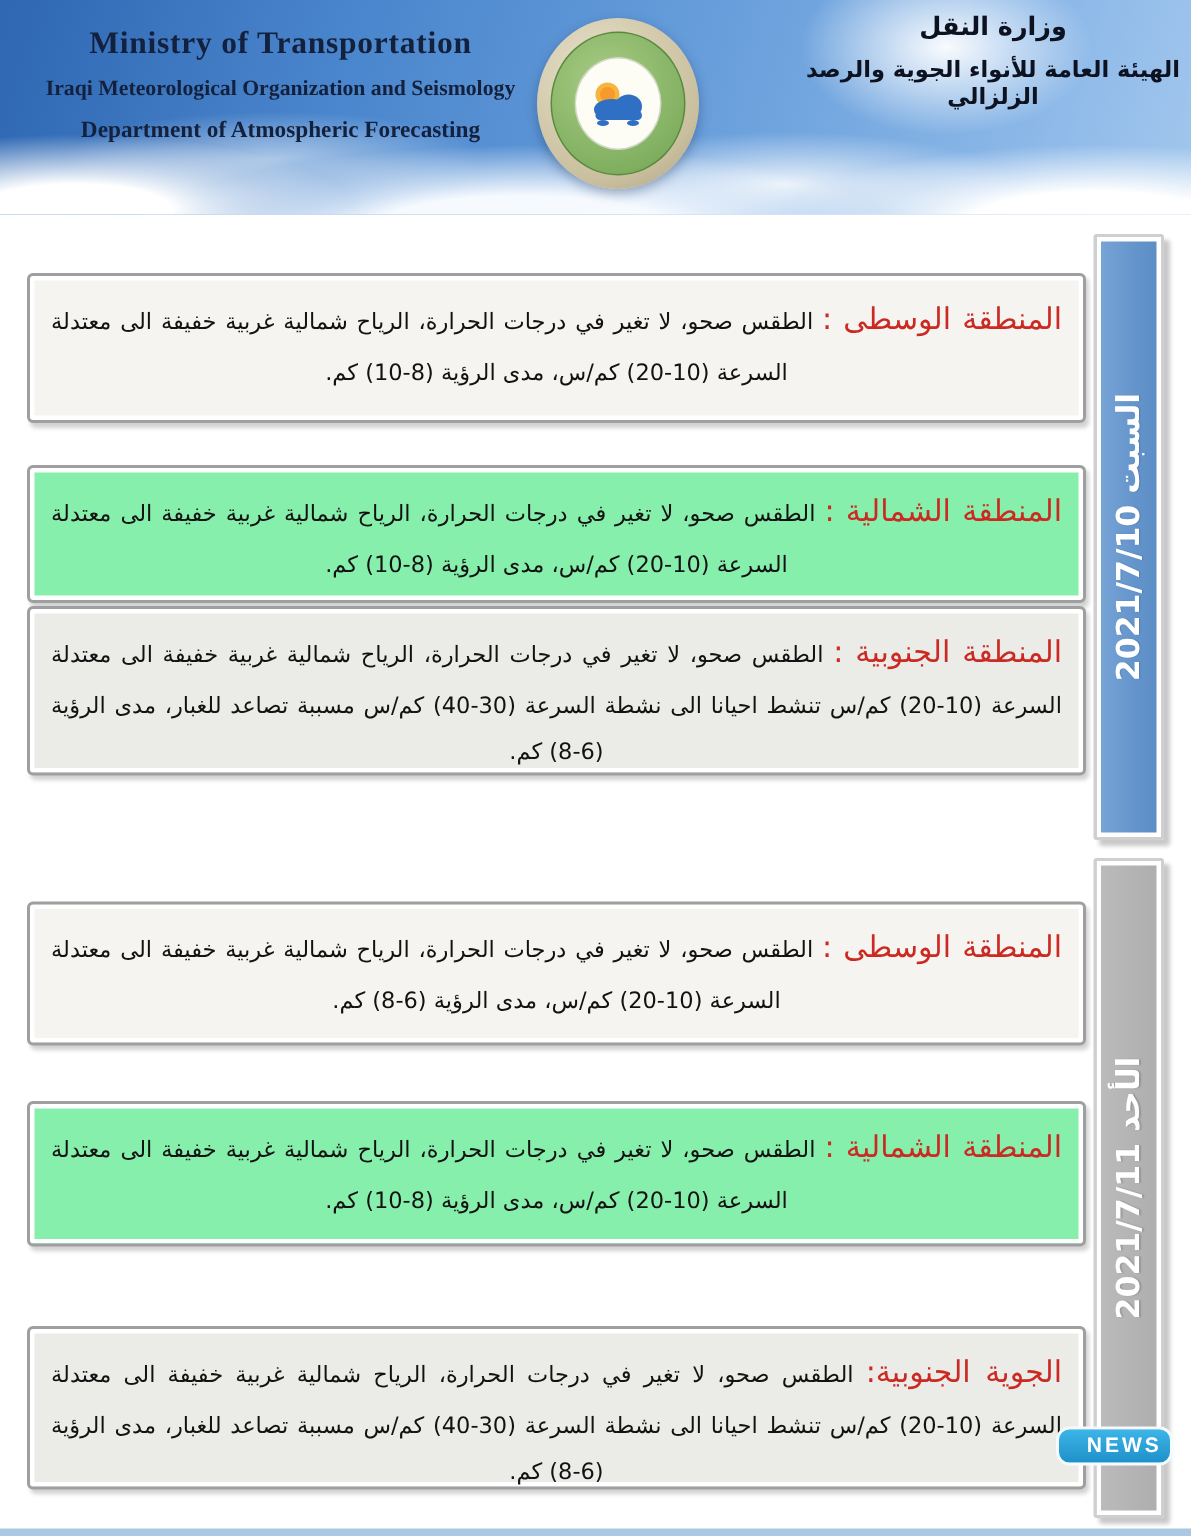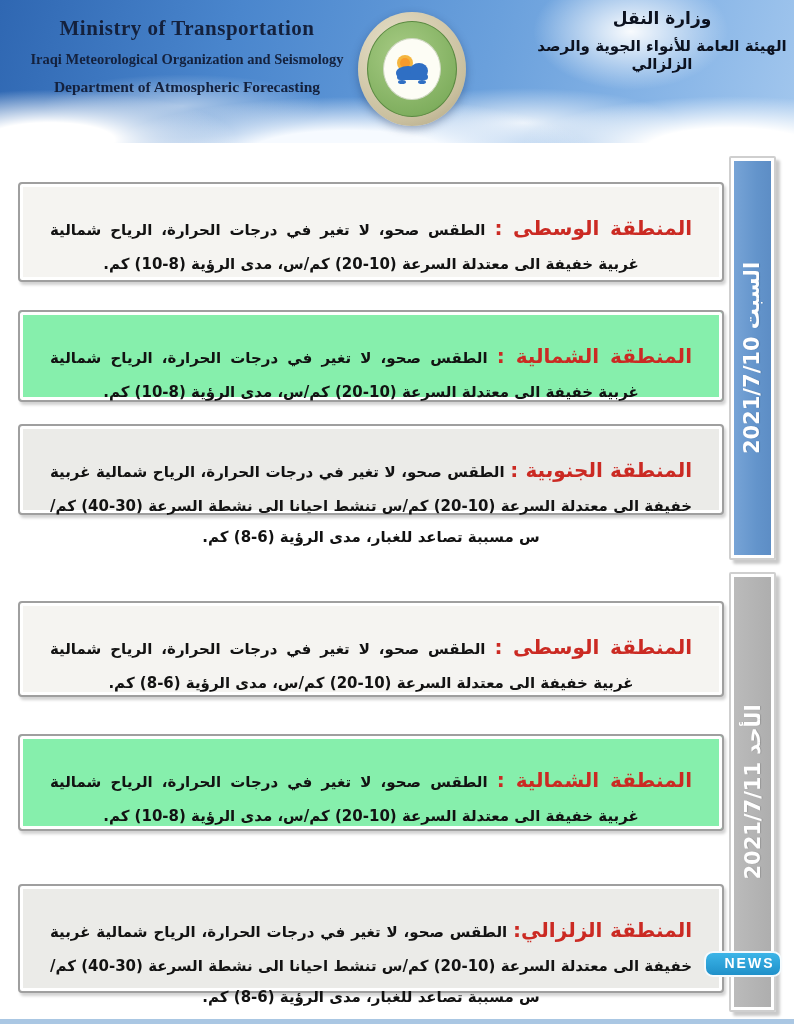--- a/index.html
+++ b/index.html
@@ -57,28 +57,28 @@
     position:absolute; left:18px; width:706px;
     border:2px solid #9f9f9f; border-radius:4px;
     box-shadow: inset 0 0 0 3px #ffffff, 2px 3px 3px rgba(0,0,0,0.18);
     box-sizing:border-box;
   }
   .bg-plain { background:#f5f4f1; }
   .bg-blue  { background:#86efac; }
   .bg-gray  { background:#ebebe8; }
   .b1 { top:182px; height:100px; }
   .b2 { top:310px; height:92px;  }
-  .b3 { top:424px; height:91px; }
+  .b3 { top:404px; height:113px; }
   .b4 { top:601px; height:96px;  }
   .b5 { top:734px; height:97px;  }
   .b6 { top:884px; height:109px; }
   .fpar {
-    margin:16px; padding:8px 14px 6px 14px;
+    margin:0; padding:8px 14px 6px 14px;
     direction:rtl; text-align:justify; text-align-last:center;
-    font-size:15px; line-height:2.05; font-weight:bold; color:#121212;
+    font-size:15px; line-height:2.05; font-weight:normal; color:#121212;
   }
   .region { color:#cb2a23; font-size:20px; }
 
   
   .daybar {
     position:absolute; left:729px; width:47px;
     border:2px solid #cfcfcf; border-radius:2px;
     box-shadow: inset 0 0 0 3px #ffffff, 4px 4px 3px #c9c9c9;
     display:flex; align-items:center; justify-content:center;
     box-sizing:border-box;
@@ -159,21 +159,21 @@
 
   <div class="fbox b4 bg-plain">
     <p class="fpar"><span class="region">المنطقة الوسطى :</span> <span>الطقس صحو، لا تغير في درجات الحرارة، الرياح شمالية غربية خفيفة الى معتدلة السرعة (10-20) كم/س، مدى الرؤية (6-8) كم.</span></p>
   </div>
 
   <div class="fbox b5 bg-blue">
     <p class="fpar"><span class="region">المنطقة الشمالية :</span> <span>الطقس صحو، لا تغير في درجات الحرارة، الرياح شمالية غربية خفيفة الى معتدلة السرعة (10-20) كم/س، مدى الرؤية (8-10) كم.</span></p>
   </div>
 
   <div class="fbox b6 bg-gray">
-    <p class="fpar"><span class="region">المنطقة الزلزالي:</span> <span>الطقس صحو، لا تغير في درجات الحرارة، الرياح شمالية غربية خفيفة الى معتدلة السرعة (10-20) كم/س تنشط احيانا الى نشطة السرعة (30-40) كم/س مسببة تصاعد للغبار، مدى الرؤية (6-8) كم.</span></p>
+    <p class="fpar"><span class="region">الجوية الجنوبية:</span> <span>الطقس صحو، لا تغير في درجات الحرارة، الرياح شمالية غربية خفيفة الى معتدلة السرعة (10-20) كم/س تنشط احيانا الى نشطة السرعة (30-40) كم/س مسببة تصاعد للغبار، مدى الرؤية (6-8) كم.</span></p>
   </div>
 
   <div class="daybar bar-sat">
     <span class="bar-label" dir="rtl">السبت 2021/7/10</span>
   </div>
   <div class="daybar bar-sun">
     <span class="bar-label" dir="rtl">الأحد 2021/7/11</span>
   </div>
 
   <div class="wm">

